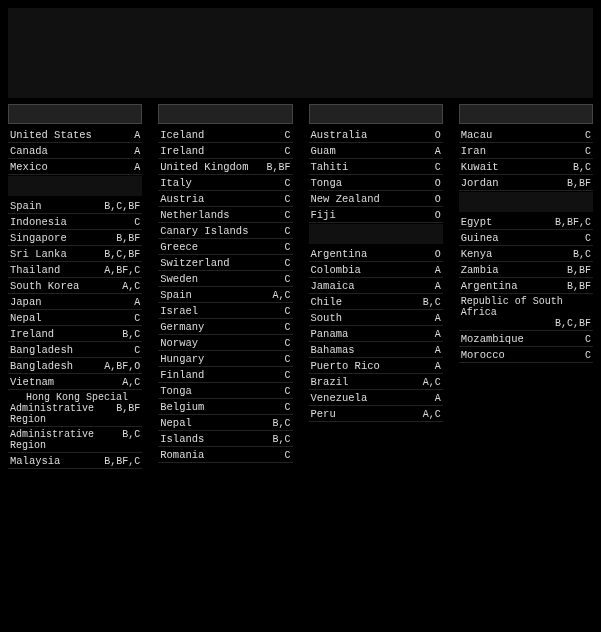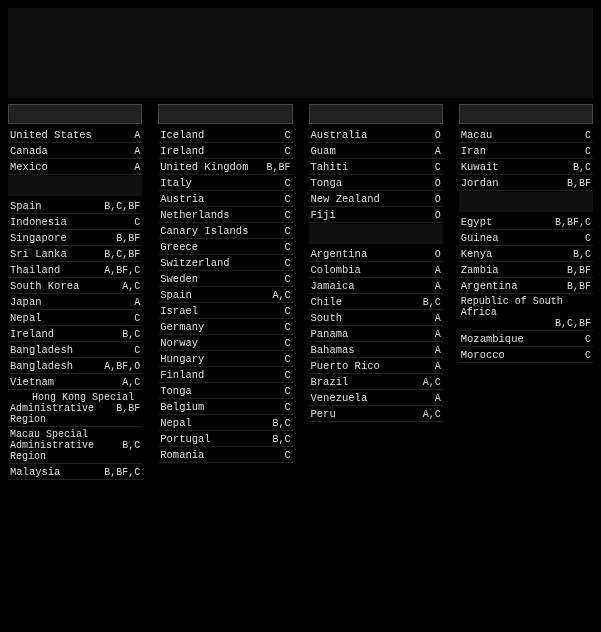--- a/index.html
+++ b/index.html
@@ -144,34 +144,31 @@
       <div class="country-row">
         <span class="name">Bangladesh</span>
         <span class="code">A,BF,O</span>
       </div>
       <div class="country-row">
         <span class="name">Vietnam</span>
         <span class="code">A,C</span>
       </div>
 
       <div class="multi-line-row">
-        <div style="display:flex;justify-content:center;margin-left:16px;">
+        <div style="display:flex;justify-content:flex-start;margin-left:16px;">
           <span class="name">Hong Kong Special</span>
         </div>
         <div style="display:flex;justify-content:space-between;">
           <span class="name">Administrative Region</span>
           <span class="code">B,BF</span>
         </div>
       </div>
 
       <div class="multi-line-row">
         <div style="display:flex;justify-content:space-between;">
-          <span class="name">Macau Special</span>
-        </div>
-        <div style="display:flex;justify-content:space-between;">
           <span class="name">Administrative Region</span>
           <span class="code">B,C</span>
         </div>
       </div>
       <div class="country-row">
         <span class="name">Malaysia</span>
         <span class="code">B,BF,C</span>
       </div>
     </div>
 
@@ -247,21 +244,21 @@
       </div>
       <div class="country-row">
         <span class="name">Belgium</span>
         <span class="code">C</span>
       </div>
       <div class="country-row">
         <span class="name">Nepal</span>
         <span class="code">B,C</span>
       </div>
       <div class="country-row">
-        <span class="name">Portugal</span>
+        <span class="name">Islands</span>
         <span class="code">B,C</span>
       </div>
       <div class="country-row">
         <span class="name">Romania</span>
         <span class="code">C</span>
       </div>
     </div>
 
     <div class="column">
       <div class="search-box"></div>

